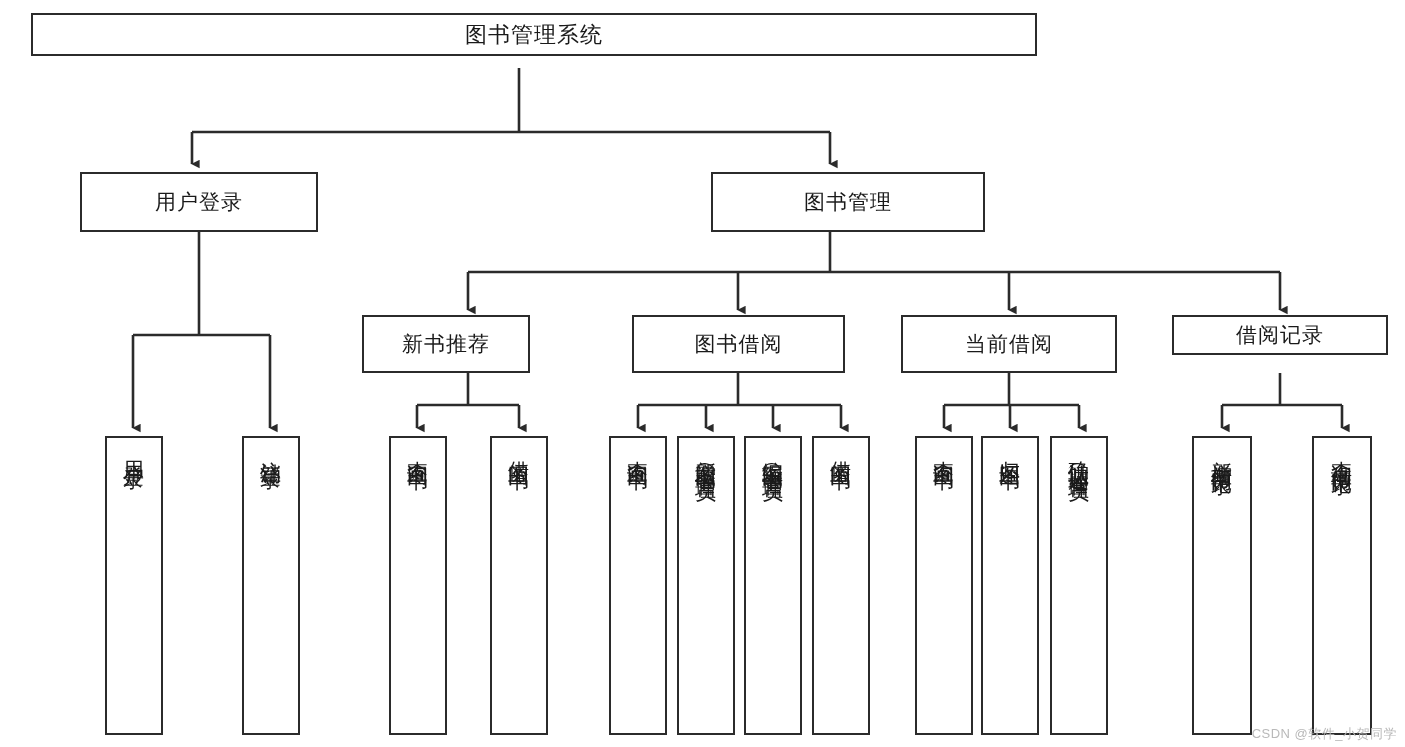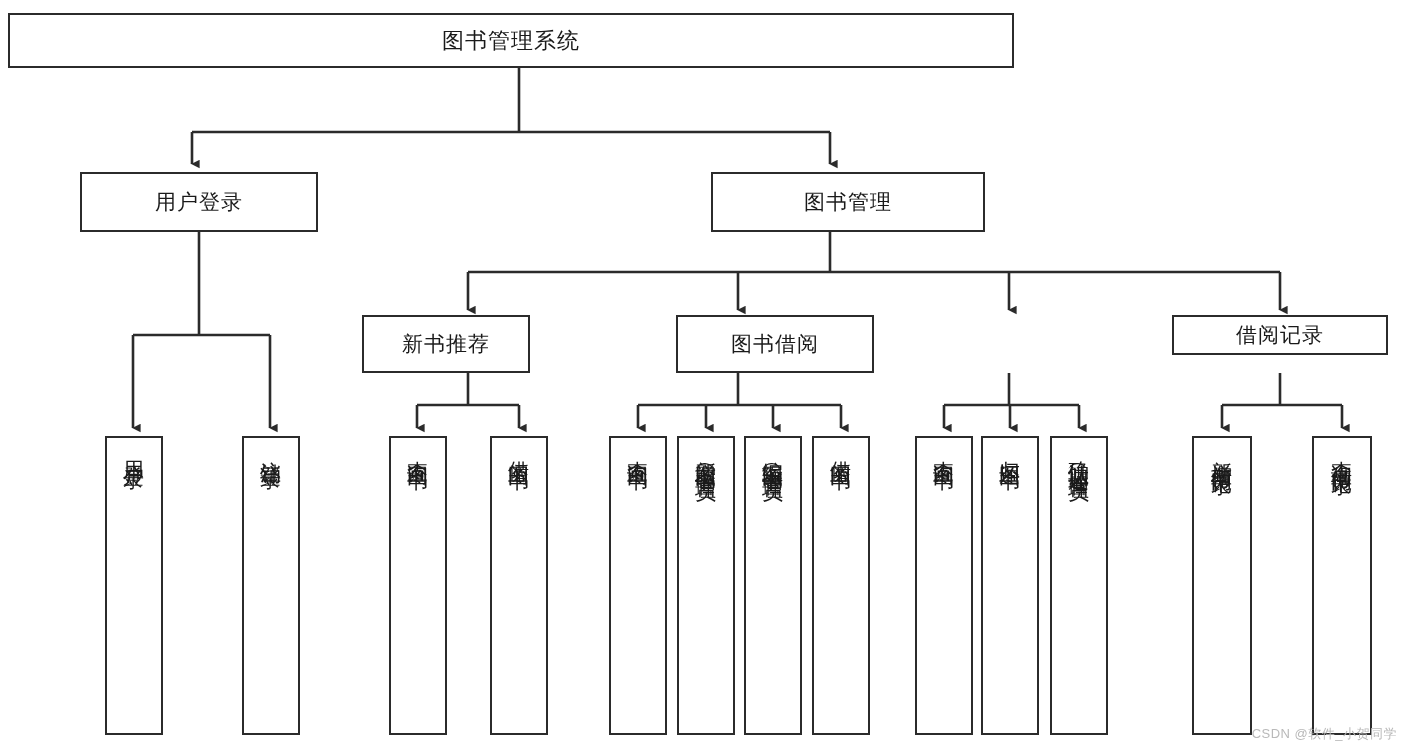--- a/index.html
+++ b/index.html
@@ -125,36 +125,39 @@
       <path d="M1010,405 L1010,428" marker-end="url(#arrowhead)"></path>
       <path d="M1079,405 L1079,428" marker-end="url(#arrowhead)"></path>
 
       <path d="M1280,373 L1280,405"></path>
       <path d="M1222,405 L1342,405"></path>
       <path d="M1222,405 L1222,428" marker-end="url(#arrowhead)"></path>
       <path d="M1342,405 L1342,428" marker-end="url(#arrowhead)"></path>
     </g>
   </svg>
 
-  <div class="node horiz root" style="left:8px; top:13px; width:1006px; height:55px;">
+  <div class="node horiz root" style="left:31px; top:13px; width:1006px; height:43px;">
     <span class="node-label">图书管理系统</span>
   </div>
 
   <div class="node horiz" style="left:80px; top:172px; width:238px; height:60px;">
     <span class="node-label">用户登录</span>
   </div>
   <div class="node horiz" style="left:711px; top:172px; width:274px; height:60px;">
     <span class="node-label">图书管理</span>
   </div>
 
   <div class="node horiz" style="left:362px; top:315px; width:168px; height:58px;">
     <span class="node-label">新书推荐</span>
   </div>
-  <div class="node horiz" style="left:632px; top:315px; width:198px; height:58px;margin-left:44px;">
+  <div class="node horiz" style="left:632px; top:315px; width:213px; height:58px;">
     <span class="node-label">图书借阅</span>
+  </div>
+  <div class="node horiz" style="left:901px; top:315px; width:216px; height:58px;">
+    <span class="node-label">当前借阅</span>
   </div>
   <div class="node horiz" style="left:1172px; top:315px; width:216px; height:40px;">
     <span class="node-label">借阅记录</span>
   </div>
 
   <div class="node vert" style="left:105px; top:436px; width:58px; height:299px;">
     <span class="node-label">用户登录</span>
   </div>
   <div class="node vert" style="left:242px; top:436px; width:58px; height:299px;">
     <span class="node-label">注销登录</span>

